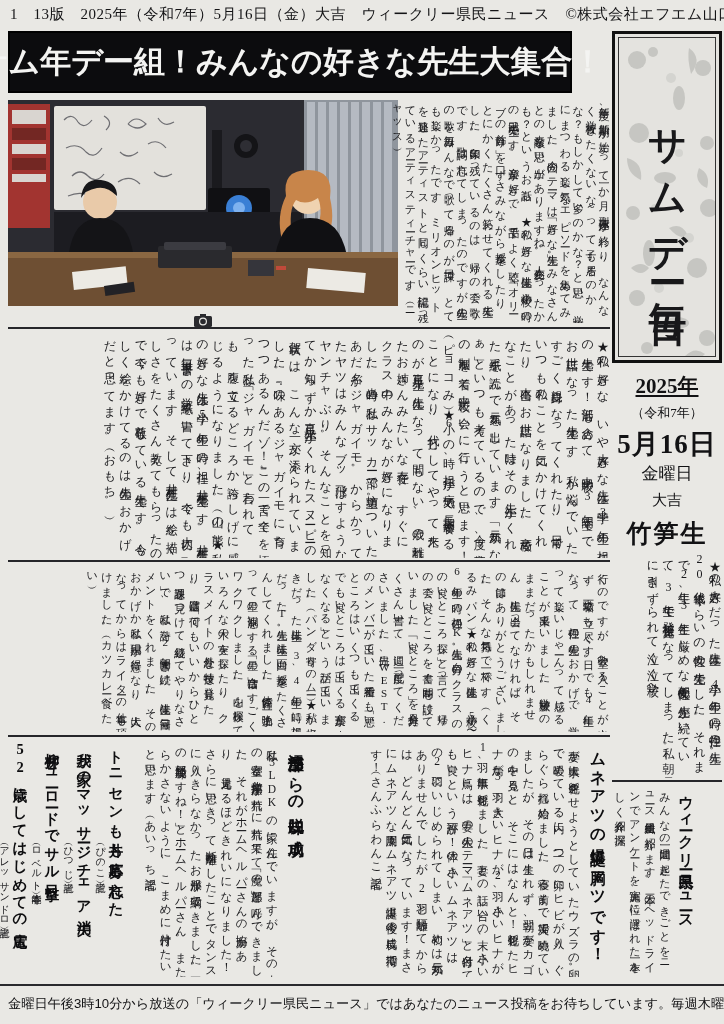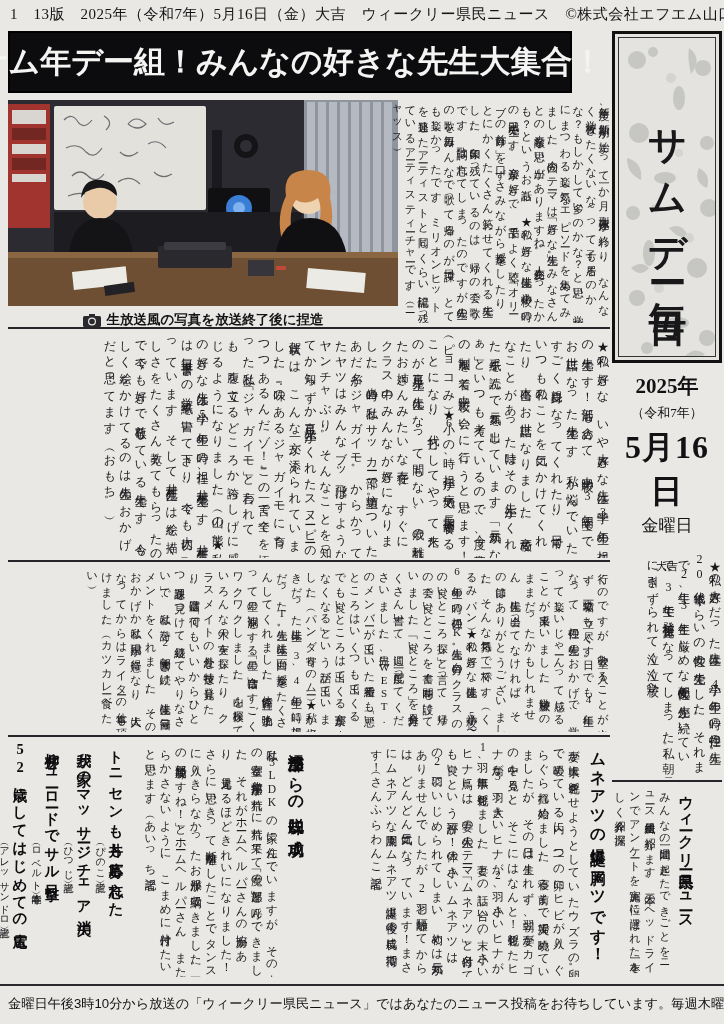--- a/index.html
+++ b/index.html
@@ -36,25 +36,25 @@
 
   .hr{position:absolute;background:#26262a;height:2px;}
 
   .row1{position:absolute;left:8px;top:332px;width:602px;height:226px;
     font-size:12px;line-height:15.4px;letter-spacing:2.2px;}
   .row2{position:absolute;left:8px;top:565px;width:602px;height:167px;
     font-size:11px;line-height:14.6px;letter-spacing:1.2px;}
 
   
   .date-block{position:absolute;left:612px;top:366px;width:110px;height:182px;text-align:center;color:#121214;}
-  .date-block .y{font-size:21px;font-weight:bold;margin-top:6px;}
+  .date-block .y{font-size:21px;font-weight:bold;margin-top:6px;text-decoration:underline;}
   .date-block .era{font-size:13px;margin-top:4px;}
-  .date-block .d{font-size:32px;font-weight:bold;margin-top:4px;letter-spacing:1px;}
+  .date-block .d{font-size:27px;font-weight:bold;margin-top:4px;letter-spacing:1px;}
   .date-block .w{font-size:17px;}
-  .date-block .f{font-size:11px;margin-top:22px;}
+  .date-block .f{font-size:15px;margin-top:6px;}
   .date-block .s{font-size:25px;font-weight:bold;margin-top:7px;letter-spacing:2px;}
 
   .sidebar-article{position:absolute;left:612px;top:552px;width:110px;height:226px;
     font-size:12px;line-height:15.5px;letter-spacing:1.2px;}
 
   .weekly{position:absolute;left:612px;top:785px;width:110px;height:192px;}
   .weekly .wrap{writing-mode:vertical-rl;text-orientation:upright;height:100%;overflow:hidden;}
   .weekly-title{font-weight:bold;font-size:15px;line-height:28px;letter-spacing:1.5px;color:#0e0e10;}
   .weekly-intro{font-size:11px;line-height:15px;letter-spacing:1px;}
 
@@ -188,21 +188,20 @@
       <rect x="96" y="186" width="30" height="10" fill="#222226" transform="rotate(-8 96 186)"></rect>
     </svg>
   </div>
 
   <div class="caption">
     <svg width="18" height="13" viewBox="0 0 18 13">
       <rect x="0" y="2" width="18" height="11" rx="1.5" fill="#2a2a2e"></rect>
       <rect x="6" y="0" width="6" height="3" fill="#2a2a2e"></rect>
       <circle cx="9" cy="7.5" r="3.4" fill="none" stroke="#e9e8e4" stroke-width="1.2"></circle>
     </svg>
-    <span>生放送風の写真を放送終了後に捏造</span>
   </div>
 
   <div class="upper-block vtext">
     <span>新年度、新学期が始まって一か月、大型連休が終わり、なんなく学校行きたくないな～って子も居るのかな？もしかして多いのかな？と思い、学校にまつわる楽し気なエピソードを集めてみました。今回のテーマは「好きな先生」。みなさん先生との素敵な思い出がありますね。人生変わったかも？というお話も。</span><span>★私の好きな先生は小学校の時の担任の武田先生です。音楽が好きで、手品でよく聴く「オリーブの首飾り」を口ずさみながら授業をしたり、とにかくたくさん笑わせてくれる先生でした。印象に残っているのは、帰りの会で歌う歌です。歌詞は忘れてしまったのですが先生の自作の歌を毎日みんなで歌って帰るのが日課で、とても楽しかったです。ミリオンヒットを連発したアーティストと同じくらい記憶に残っているアーティスティーチャーです。（ニャッス）</span>
   </div>
 
   <div class="hr" style="left:8px;top:327px;width:602px;"></div>
 
   <div class="row1 vtext">
     <span>★私の好きな、いや大好きな先生は中学3年生の担任の先生です！部活も含めて、中学校の3年間全てでお世話になった先生です。私が悩んでいた時すごく親身になってくれたり、日常でいつも私のことを気にかけてくれたり、本当にお世話になりました。高校で不安なことがあった時はその先生がくれた手紙を読んで元気を出しています。「元気かなぁ」といつも考えているので、今度、高校の制服を着て中学校に会いに行こうと思います！（ピョコみ）</span><span>★小6の時、担任が病気で長期療養することになり、代打としてやって来たのが真弓先生。先生になって間もない、歳の離れたお姉さんみたいな存在で、すぐにクラス中のみんなが好きになりました。当時の私はサッカー部で坊主頭。ついたあだ名がジャガイモ。からかって来たヤツはみんなブッ飛ばすようなヤンチャぶり。そんなことを知ってか知らずか真弓先生がくれたスヌーピーの年賀状には、こんな一文が添えられていました。『味のあるジャガイモに育ちつつあるんだゾ！』この一言で全てを悟った私は「ジャガイモ」と言われても、腹を立てるどころか誇らしげに感じるようになりました。（山の熊）</span><span>★私の好きな先生は小学5年生の時の担任、井村先生です。井村先生は毎日手書きの学級紙を書いて下さり、今でも大切に取っています。そして井村先生には絵を描く楽しさをたくさん教えてもらったので今でも好きで尊敬している先生です。今も楽しく絵をかけてるのは先生のおかげだと思ってます。（おもち。）</span>
@@ -215,20 +214,21 @@
   </div>
 
   <div class="hr" style="left:8px;top:735px;width:602px;"></div>
 
   <div class="date-block">
     <div class="y">2025年</div>
     <div class="era">（令和7年）</div>
     <div class="d">5月16日</div>
     <div class="w">金曜日</div>
     <div class="f">大吉</div>
+    <div class="s">竹笋生</div>
   </div>
 
   <div class="sidebar-article vtext">
     <span>★私の大好きだった先生は、小学4年生の時の担任の先生。20代後半くらいの女性の先生でした。それまで2年生、3年生と厳しめな年配女性の先生が続いていて、3年生で登校拒否児となってしまった私。朝、母親に引きずられて泣く泣く学校へ</span>
   </div>
 
   <div class="hr" style="left:612px;top:780px;width:110px;"></div>
 
   <div class="weekly">
     <div class="wrap">

